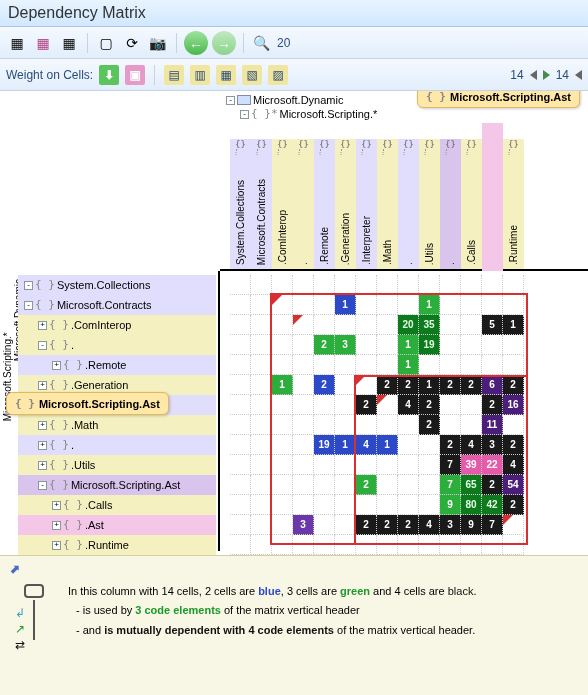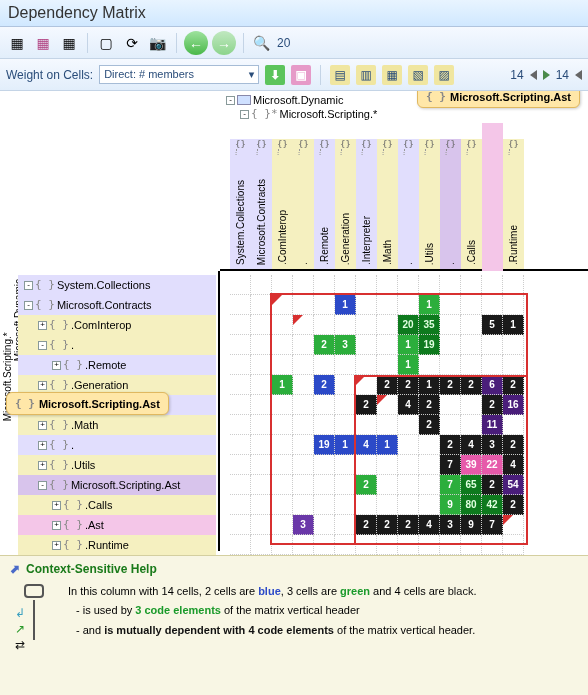--- a/index.html
+++ b/index.html
@@ -223,24 +223,20 @@
     </div>
   <div class="sep"></div>
   <div class="btn">
       <span class="icon-glyph">🔍</span>
     </div>
   <span class="nav-number">20</span>
 </div>
 
 <div class="toolbar2">
   <span>Weight on Cells:</span>
-  <div class="dropdown">
-    <span>Direct: # members</span>
-    <span>▾</span>
-  </div>
   <div class="sq-btn green">⬇</div>
   <div class="sq-btn pink">▣</div>
   <div class="sep"></div>
   <div class="sq-btn yellow">▤</div>
   <div class="sq-btn yellow">▥</div>
   <div class="sq-btn yellow">▦</div>
   <div class="sq-btn yellow">▧</div>
   <div class="sq-btn yellow">▨</div>
   <div style="flex:1"></div>
   <span class="nav-number">14</span>
@@ -644,21 +640,20 @@
 </div>
 
 <div class="callout" style="top:392px; left:6px;">
   <span class="ns-braces">{ }</span>
   <span>Microsoft.Scripting.Ast</span>
 </div>
 
 <div class="help-panel">
   <div class="help-title">
     <span style="color:#4a6ac8">⬈</span>
-    <span>Context-Sensitive Help</span>
   </div>
   <div class="help-body">
     <div class="help-icon">
       <div style="width:20px;height:14px;border:2px solid #555;border-radius:4px;margin-bottom:2px"></div>
       <div style="width:2px;height:40px;background:#555"></div>
       <div style="display:flex;flex-direction:column;gap:2px;position:relative;top:-34px;left:-14px">
         <span style="color:#3aa0c0;font-size:12px">↲</span>
         <span style="color:#2a9a2a;font-size:12px">↗</span>
         <span style="color:#111;font-size:12px">⇄</span>
       </div>

